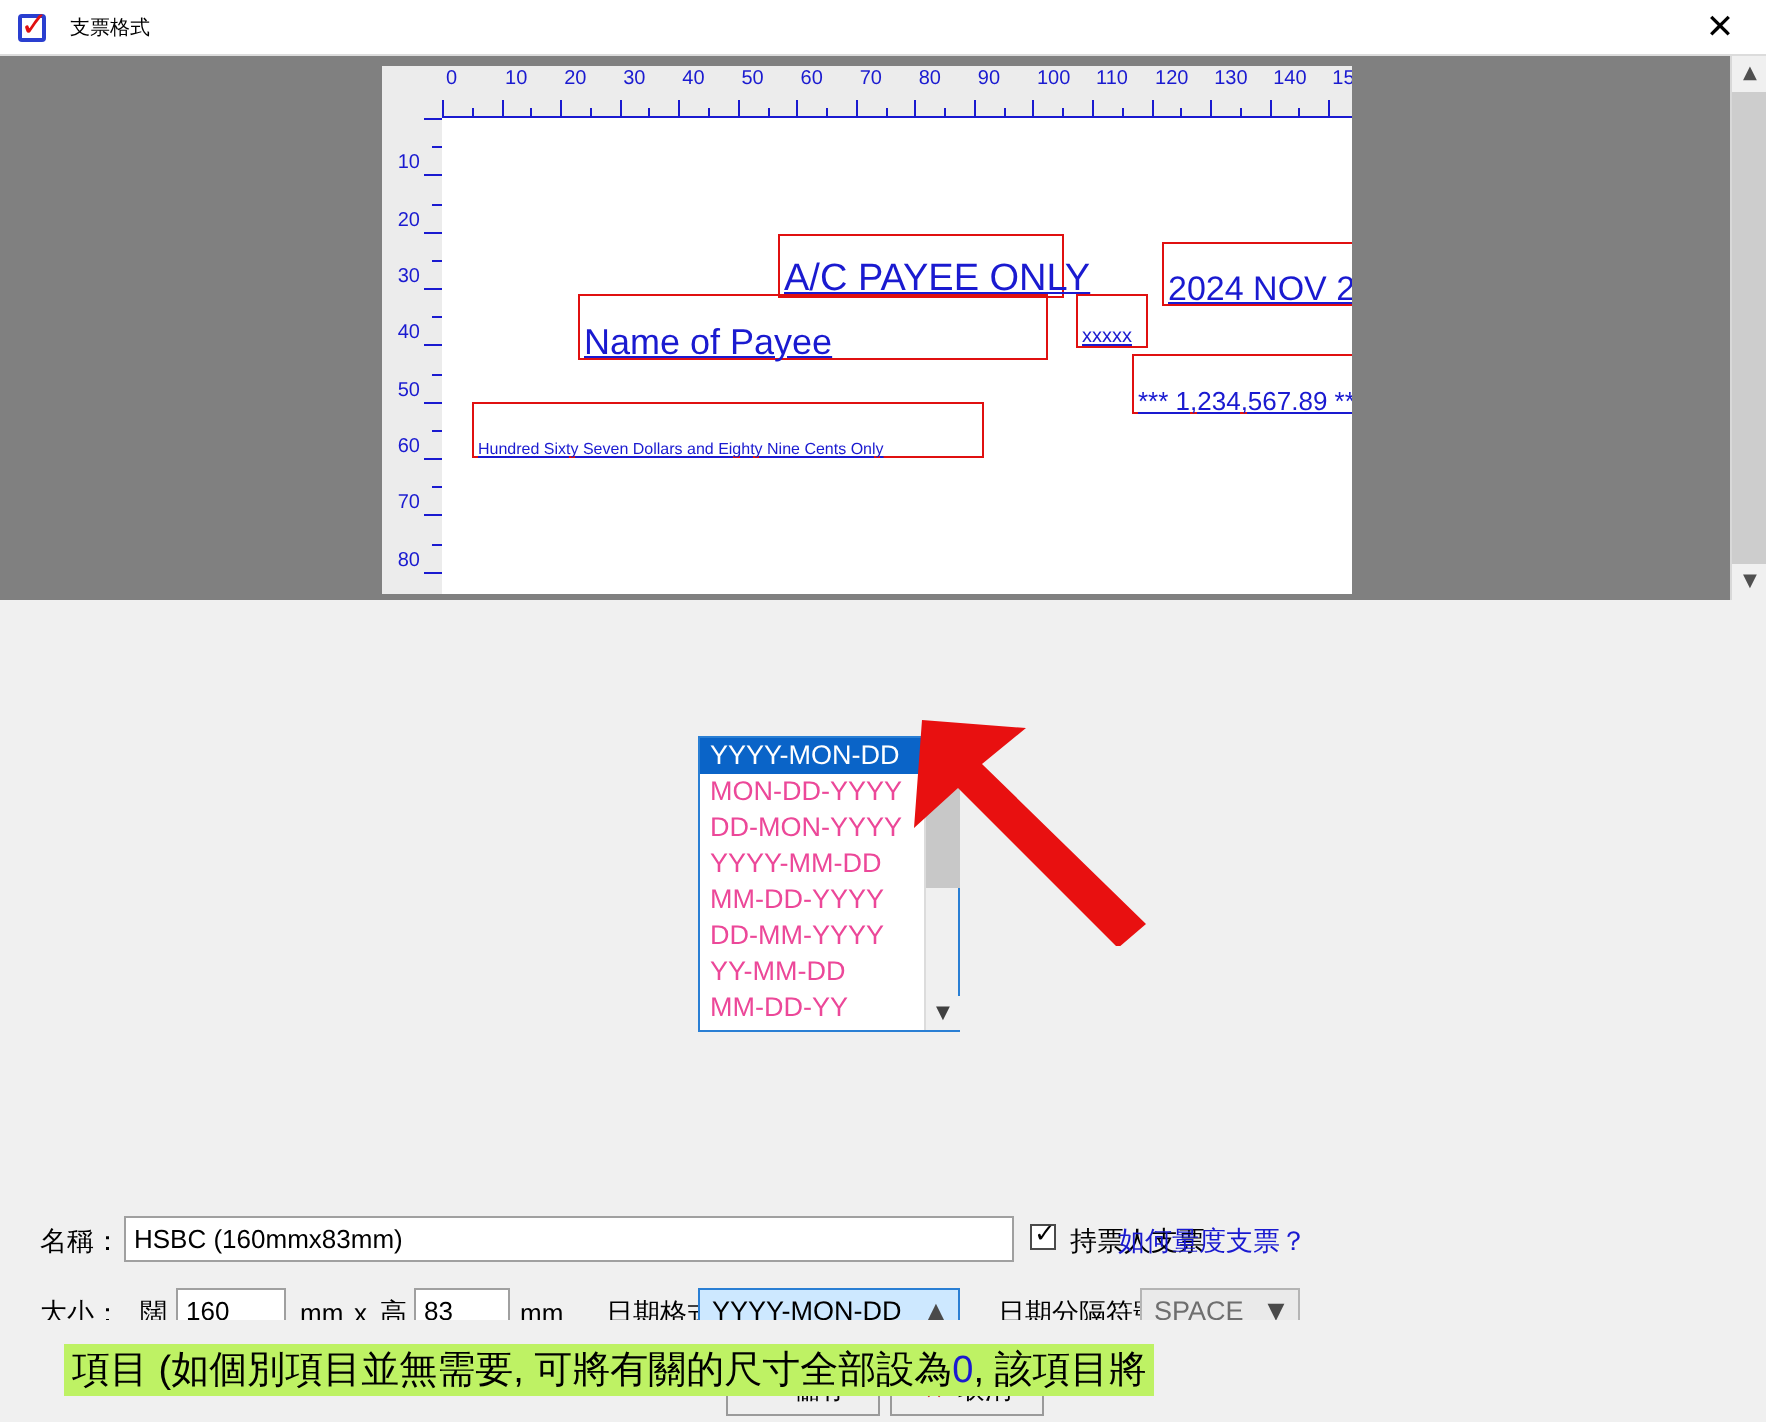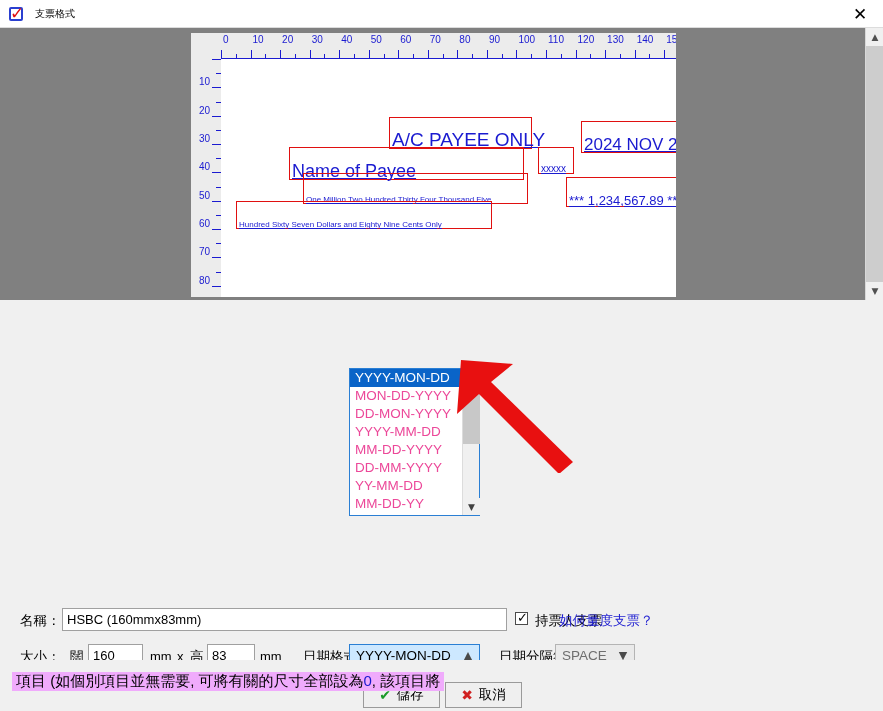--- a/index.html
+++ b/index.html
@@ -148,22 +148,22 @@
   }
   #dd-sb .a.up { top:0; } #dd-sb .a.down { bottom:0; }
   #dd-sb .th { position:absolute; left:0; top:17px; width:17px; height:58px; background:#c8c8c8; }
 
   
   #groupbox {
     position:absolute; left:10px; top:380px; width:865px; height:268px;
     border:1px solid #a8a8a8; background:transparent;
   }
   #group-legend {
-    position:absolute; left:12px; top:372px; background:#f0abfc;
-    padding:0 4px; font-size:15px; color:#000; white-space:nowrap; z-index:5;
+    position:absolute; left:32px; top:372px; background:#bef264;
+    padding:0 4px; font-size:19px; color:#000; white-space:nowrap; z-index:5;
   }
   #group-legend .num { color:#1a1ad0; }
 
   .radio { position:absolute; display:flex; align-items:center; }
   .radio .dot {
     width:13px; height:13px; border-radius:50%; border:1px solid #4a4a4a;
     background:#fff; flex:0 0 auto;
   }
   .radio .rl { margin-left:7px; font-size:13.5px; color:#000; white-space:nowrap; }
 
@@ -295,23 +295,20 @@
         </div>
         <div class="field-box" style="left: 360px; top: 62px; width: 98px; height: 32px;">
           <span class="txt" style="font-size: 17px;">2024 NOV 27</span>
         </div>
         <div class="field-box" style="left: 68px; top: 88px; width: 235px; height: 33px;">
           <span class="txt" style="font-size: 18px; text-align: center;">Name of Payee</span>
         </div>
         <div class="field-box" style="left: 317px; top: 88px; width: 36px; height: 27px;">
           <span class="txt" style="font-size: 10px;">xxxxx</span>
         </div>
-        <div class="field-box" style="left: 82px; top: 114px; width: 225px; height: 31px;">
-          <span class="txt" style="font-size: 8px;">One Million Two Hundred Thirty Four Thousand Five</span>
-        </div>
         <div class="field-box" style="left: 345px; top: 118px; width: 115px; height: 30px;">
           <span class="txt" style="font-size: 13px;">*** 1,234,567.89 ***</span>
         </div>
         <div class="field-box" style="left: 15px; top: 142px; width: 256px; height: 28px;">
           <span class="txt" style="font-size: 8px;">Hundred Sixty Seven Dollars and Eighty Nine Cents Only</span>
         </div>
       </div>
   </div>
 </div>
 
@@ -340,21 +337,21 @@
   <input class="tbox" style="position: absolute; left: 207px; top: 344px; width: 48px; height: 22px;" value="83">
   <span class="mm" style="position:absolute;left:260px;top:349px;">mm</span>
 
   <span class="lbl" style="position:absolute;left:303px;top:348px;">日期格式</span>
   <div class="combo open" style="left:349px;top:344px;width:131px;height:23px;">
     <span class="cv">YYYY-MON-DD</span>
     <span class="carat">▲</span>
   </div>
 
   <span class="lbl" style="position:absolute;left:499px;top:348px;">日期分隔符號</span>
-  <div class="combo dis" style="left:555px;top:344px;width:80px;height:23px;">
+  <div class="combo dis" style="left:570px;top:344px;width:80px;height:23px;">
     <span class="cv">SPACE</span>
     <span class="carat">▼</span>
   </div>
 
   <div id="groupbox"></div>
   <div id="group-legend">
     <span>項目 (如個別項目並無需要, 可將有關的尺寸全部設為</span><span class="num">0</span><span>, 該項目將</span>
   </div>
 
   <div id="radio-host">

